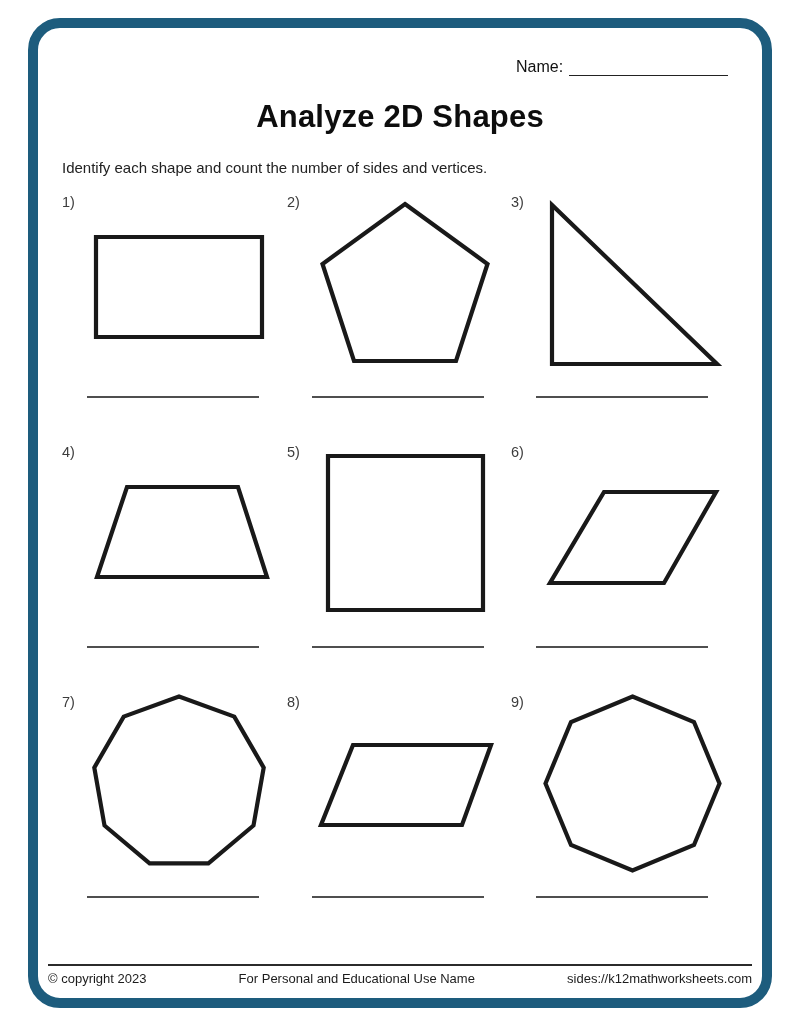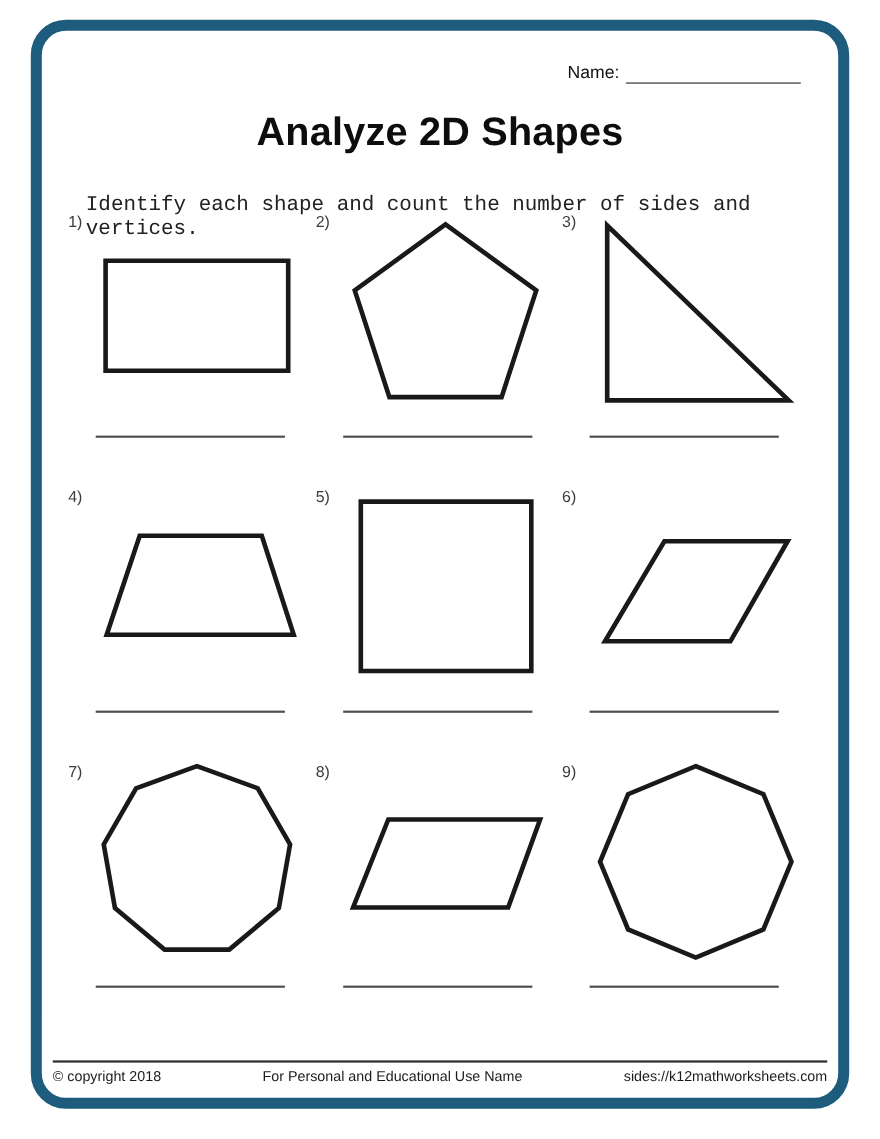--- a/index.html
+++ b/index.html
@@ -4,22 +4,22 @@
 <style>
   html,body{margin:0;padding:0;background:#ffffff;}
   .page{position:relative;width:800px;height:1035px;background:#ffffff;
         font-family:"Liberation Sans",sans-serif;overflow:hidden;}
   .frame{position:absolute;left:28px;top:18px;width:744px;height:990px;
          border:10px solid #1d5c7d;border-radius:32px;box-sizing:border-box;}
   .name-row{position:absolute;left:516px;top:57px;width:212px;display:flex;
             align-items:flex-end;font-size:16px;color:#111;}
   .name-line{flex:1;border-bottom:1.6px solid #222;margin-left:6px;height:18px;}
   .title{position:absolute;left:0;right:0;top:99px;margin:0;text-align:center;
-         font-size:36px;font-weight:700;color:#0d0d0d;letter-spacing:.2px;}
-  .instructions{position:absolute;left:62px;top:159px;margin:16px;font-size:19px;color:#222;font-family:Liberation Mono, monospace;}
+         font-size:31px;font-weight:700;color:#0d0d0d;letter-spacing:.2px;}
+  .instructions{position:absolute;left:62px;top:159px;margin:0;font-size:15px;color:#222;}
   .cell{position:absolute;width:230px;height:220px;}
   .plabel{position:absolute;left:12px;top:4px;font-size:14.5px;color:#3c3c3c;}
   .shape{position:absolute;left:0;top:0;width:230px;height:220px;}
   .shape polygon{fill:none;stroke:#191919;stroke-width:4.2;}
   .answer-line{position:absolute;left:37px;top:206px;width:172px;height:2px;background:#4f4f4f;}
   .footer-line{position:absolute;left:48px;top:964px;width:704px;height:2px;background:#2b2b2b;}
   .footer{position:absolute;left:48px;top:971px;width:704px;display:flex;
           justify-content:space-between;font-size:13px;color:#1c1c1c;}
 </style>
 </head>
@@ -98,17 +98,17 @@
         <span class="plabel">9)</span>
         <svg viewBox="0 0 230 220" class="shape">
           <polygon points="133.5,6.5 195,32 220.5,93.5 195,155 133.5,180.5 72,155 46.5,93.5 72,32"></polygon>
         </svg>
         <div class="answer-line"></div>
       </div>
     </div>
 
   <div class="footer-line"></div>
   <div class="footer">
-    <span>© copyright 2018</span>
+    <span>© copyright 2023</span>
     <span>For Personal and Educational Use Name</span>
     <span>sides://k12mathworksheets.com</span>
   </div>
 </div>
 
 </body></html>

